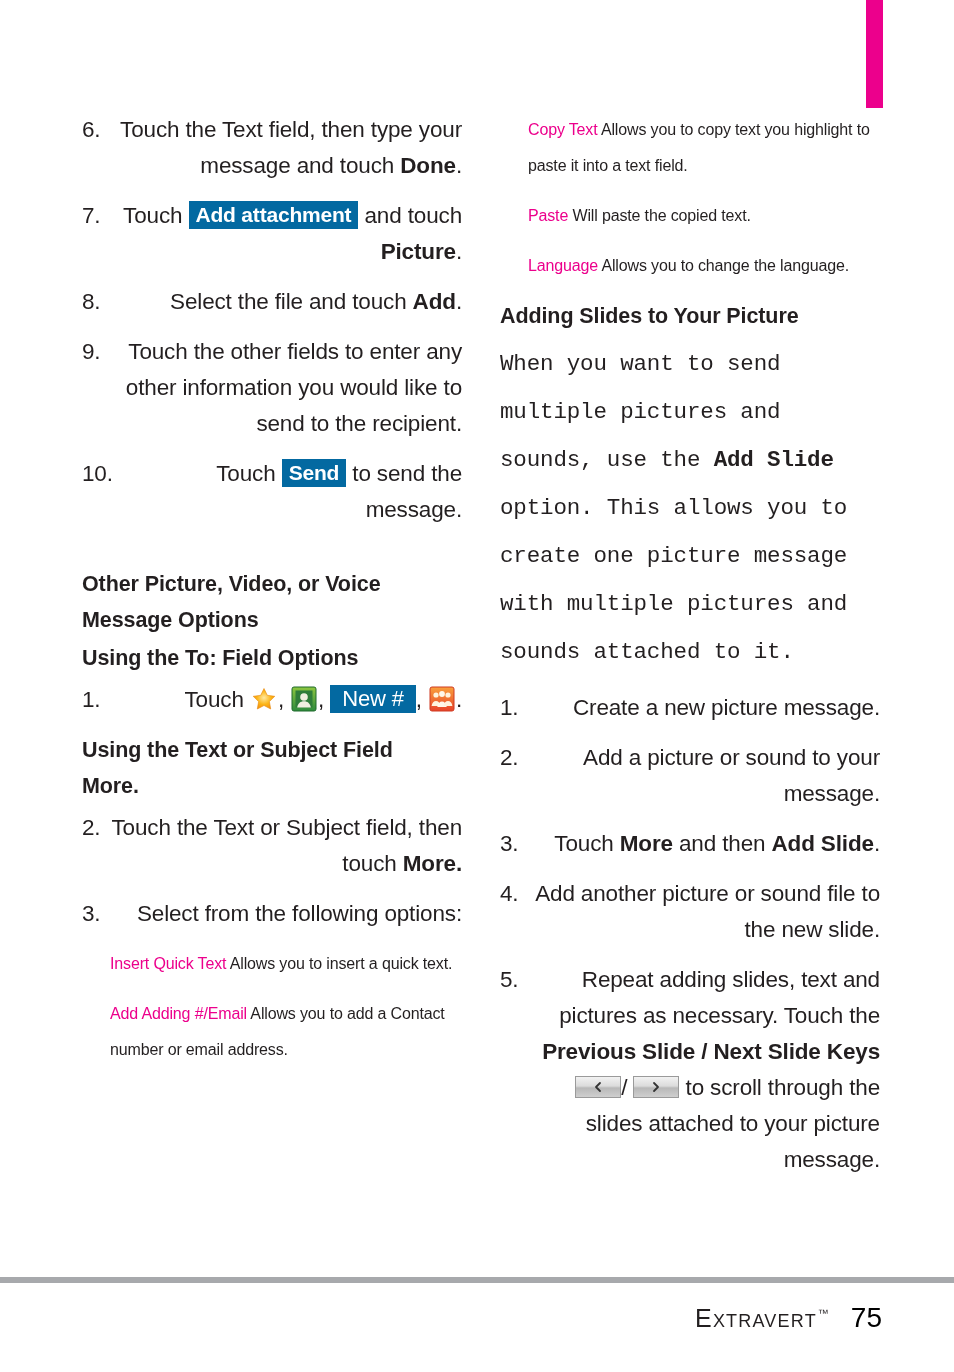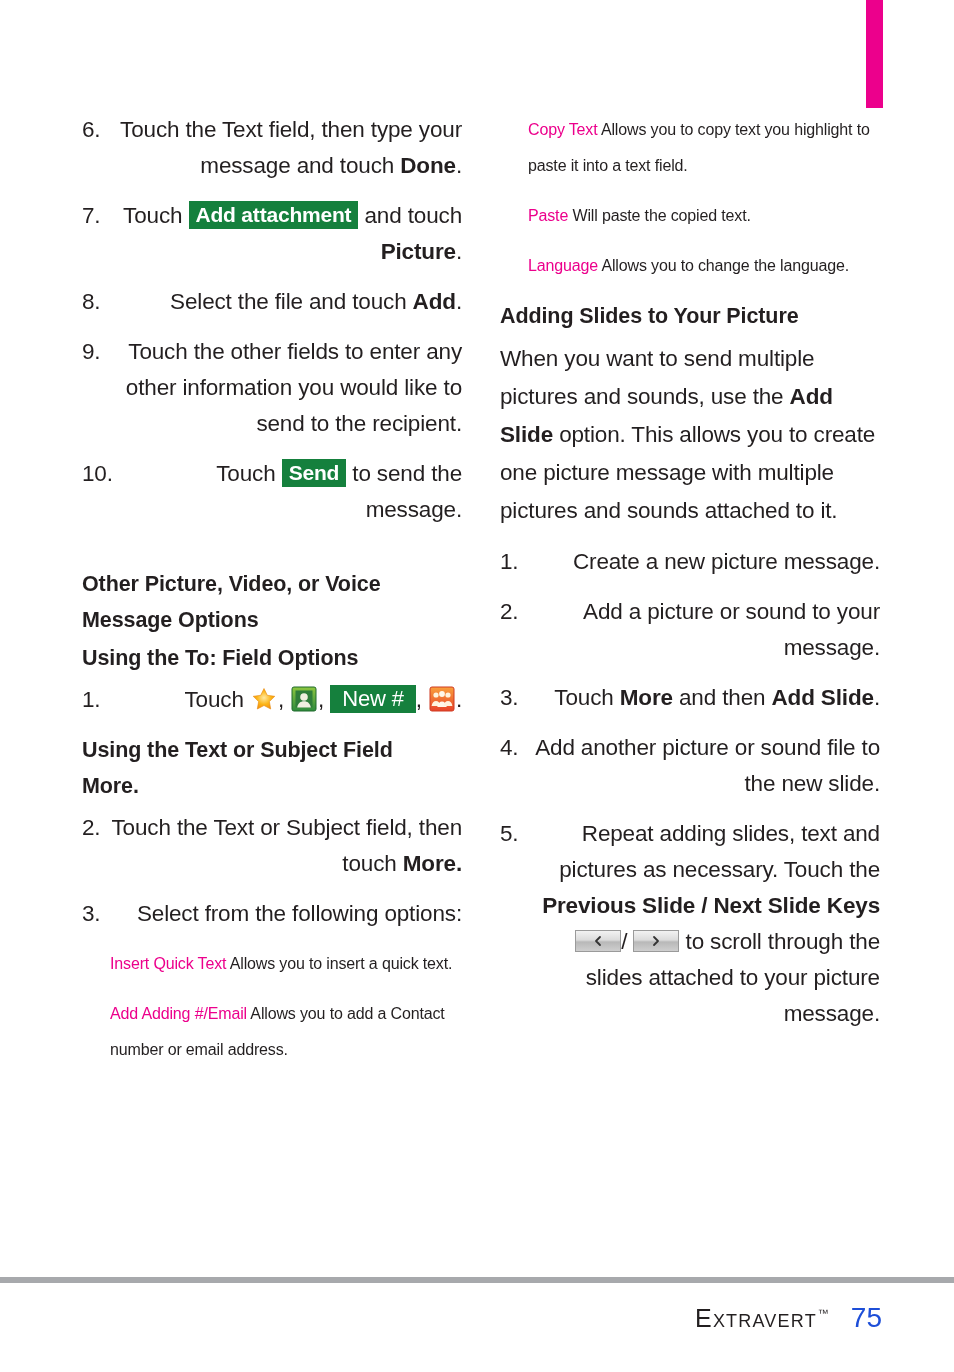--- a/index.html
+++ b/index.html
@@ -49,23 +49,24 @@
     font-size: 21.5px;
     font-weight: bold;
     line-height: 36px;
     margin: 0 0 6px 0;
     letter-spacing: -0.1px;
   }
   .h2.tight { margin-bottom: 2px; }
 
   .para {
     font-size: 22.5px;
-    line-height: 38px;
+    line-height: 48px;
     margin: 0 0 14px 0;
     letter-spacing: -0.15px;
+    font-family: Liberation Mono, monospace;
   }
 
   
   .step {
     font-size: 22.5px;
     line-height: 36px;
     margin: 0 0 14px 0;
     display: flex;
     letter-spacing: -0.15px;
   }
@@ -87,21 +88,21 @@
     letter-spacing: -0.15px;
   }
   .term {
     color: #ec008c;
   }
   b, .bold { font-weight: bold; }
 
   
   .chip {
     display: inline-block;
-    background: #15803d;
+    background: #0369a1;
     color: #ffffff;
     font-weight: bold;
     font-size: 21px;
     line-height: 28px;
     padding: 0 7px;
     vertical-align: 1px;
     letter-spacing: -0.2px;
   }
   .chip.regular { font-weight: normal; padding: 0 12px; font-size: 22px; }
 
@@ -162,21 +163,21 @@
     font-variant: small-caps;
   }
   .brand-tm {
     font-size: 11px;
     vertical-align: 10px;
     letter-spacing: 0;
     margin-left: 1px;
   }
   .page-num {
     font-size: 28px;
-    color: #1d4ed8;
+    color: #000000;
     margin-left: 22px;
     letter-spacing: 0;
   }
 </style>
 </head>
 <body>
 
 <div class="tab-marker"></div>
 
 <div class="page">

